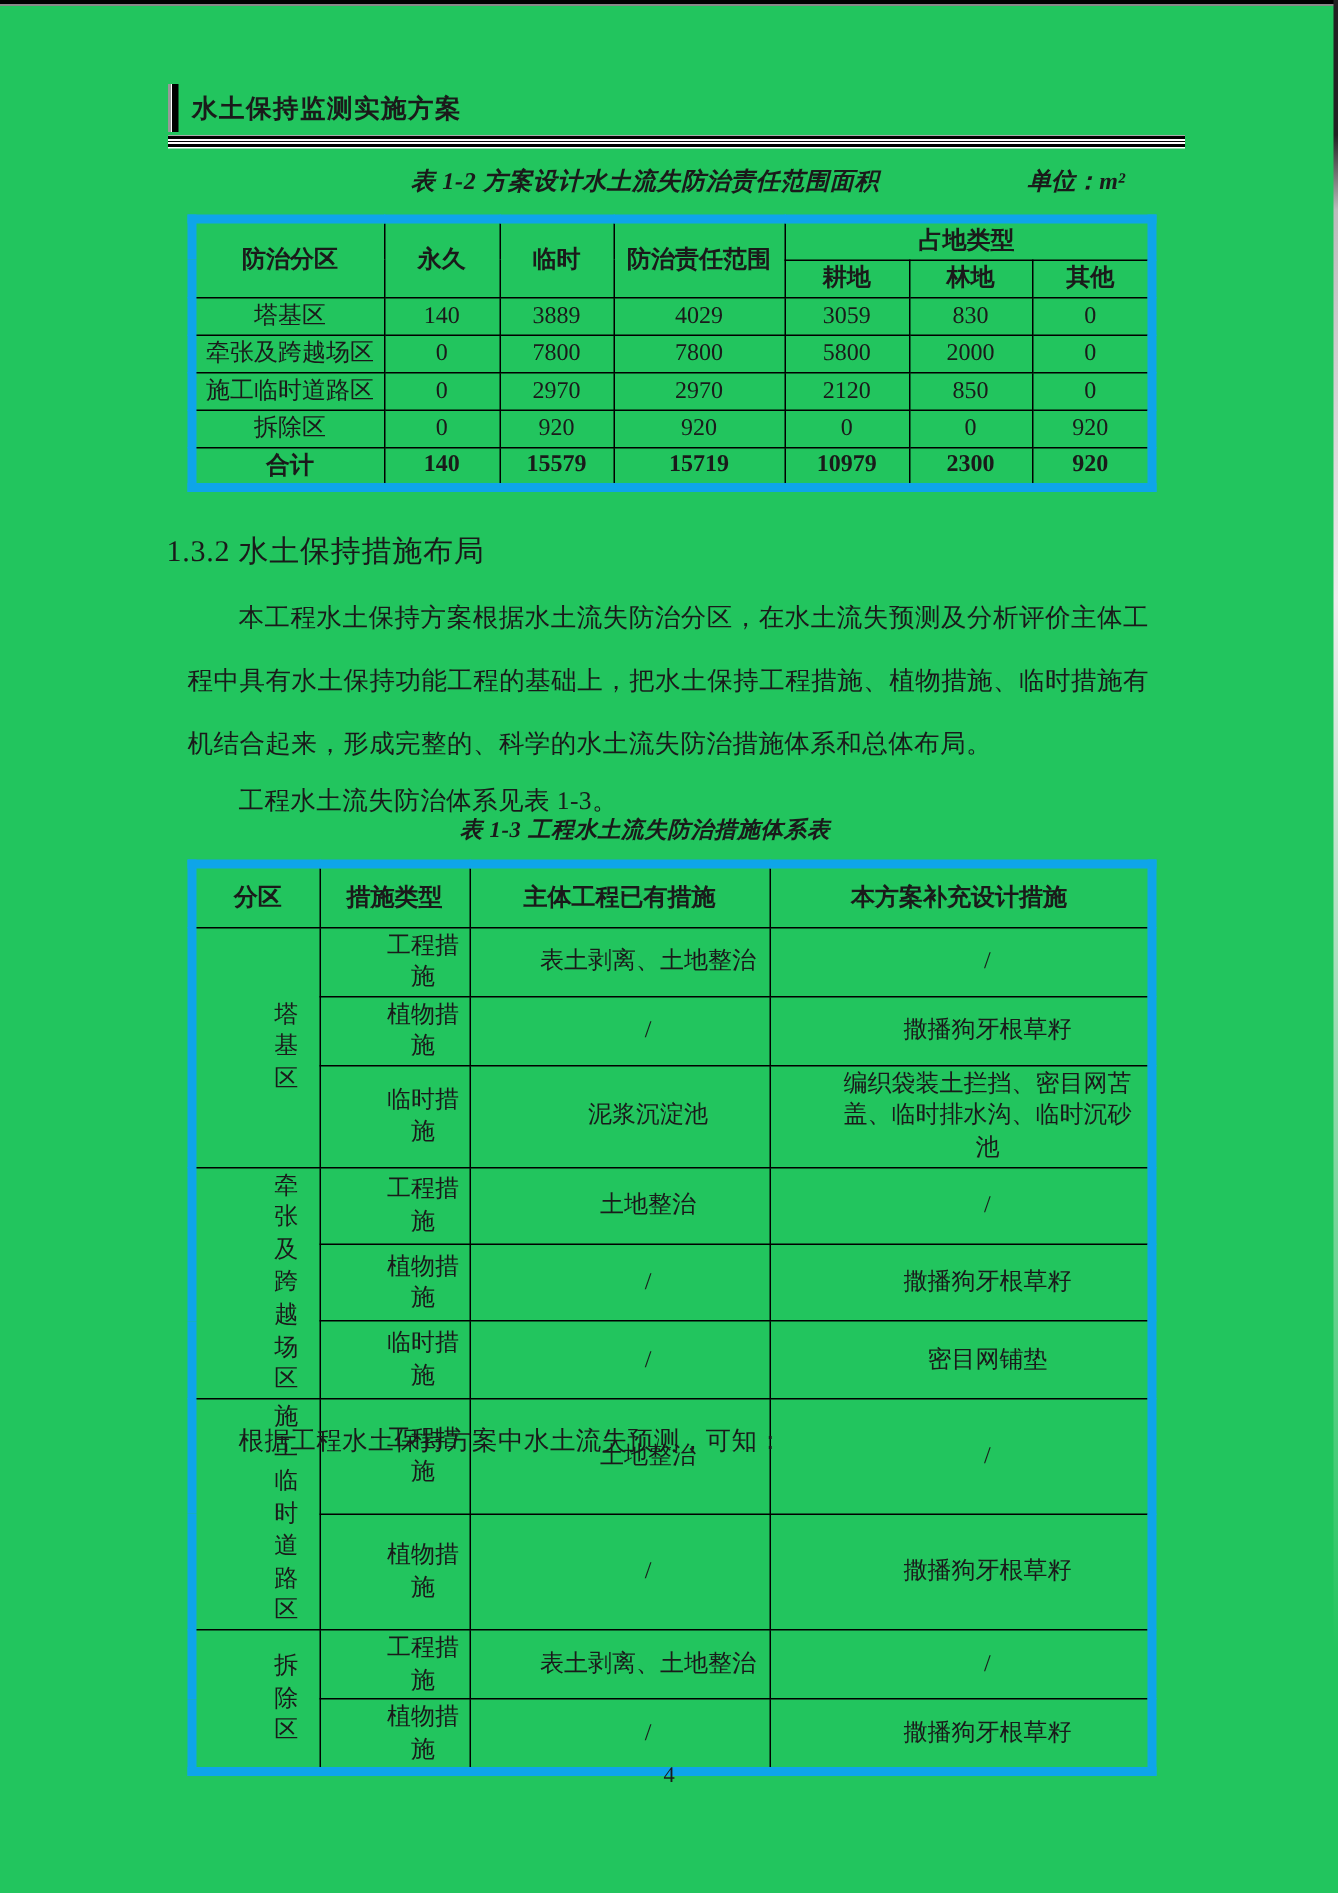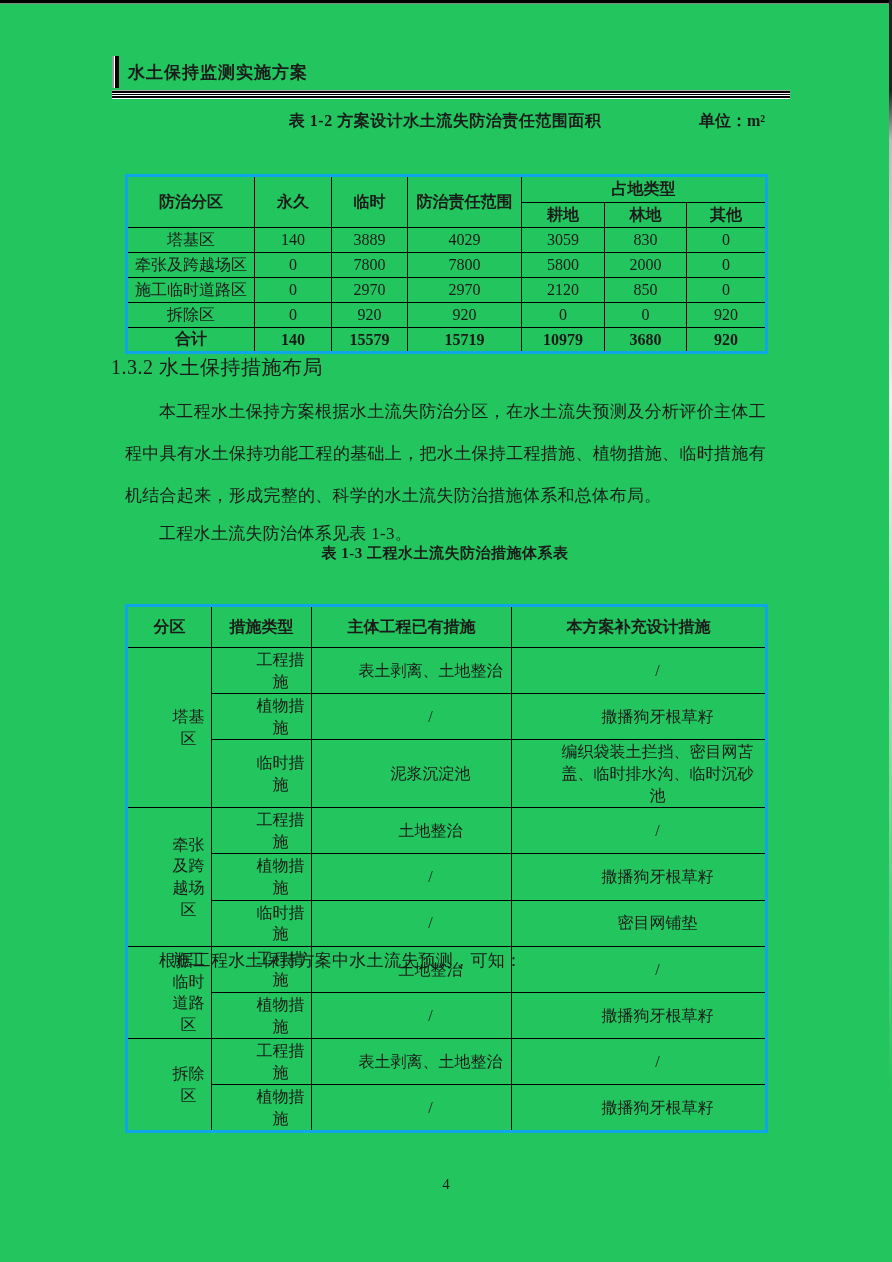--- a/index.html
+++ b/index.html
@@ -32,39 +32,39 @@
     width: 7px; height: 32px; margin-right: 9px;
     background: linear-gradient(to right, #999 0 2px, #fdfdfd 2px 3px, #000 3px 7px);
   }
   .doc-header-title { font-size: 17px; font-weight: bold; letter-spacing: 1px; }
   .doc-header-rule {
     margin-top: 2px; height: 9px;
     background: linear-gradient(#aaa 0 1px, #000 1px 3px, #fdfdfd 3px 4px, #000 4px 5px, #fdfdfd 5px 6px, #000 6px 8px, #fdfdfd 8px 9px);
   }
 
   
-  .tbl-caption-row { position: absolute; left: 125px; width: 640px; height: 24px; }
+  .tbl-caption-row { position: absolute; left: 110px; width: 640px; height: 24px; font-style: italic; }
   .tbl-caption {
     display: block; text-align: center;
     font-size: 16px; font-weight: bold; letter-spacing: 0.5px;
   }
   .tbl-unit {
     position: absolute; right: 0; top: 0;
     font-size: 16px; font-weight: bold;
   }
   .tbl-caption-row.c2 .tbl-caption { font-size: 15px; }
 
   
   table {
     position: absolute; left: 125px; width: 640px;
     border-collapse: collapse; table-layout: fixed;
     font-size: 16px;
   }
   table, th, td { border: 1px solid #000; }
-  table { border: 3px solid #0ea5e9; margin-top: 31px; }
+  table { border: 6px solid #0ea5e9; }
   th, td { text-align: center; vertical-align: middle; padding: 1px 6px; }
   th { font-weight: bold; }
   .t12 { top: 143px; }
   .t12 .hr1 th { height: 27px; }
   .t12 .hr2 th { height: 25px; }
   .t12 td { height: 25px; }
   .t12 .total td { font-weight: bold; }
   .t13 { top: 573px; }
   .t13 th { height: 42px; }
   .t13 td { height: 26px; line-height: 1.35; padding-left: 44px; }
@@ -172,21 +172,21 @@
       <td>0</td>
       <td>0</td>
       <td>920</td>
     </tr>
     <tr class="total">
       <td>合计</td>
       <td>140</td>
       <td>15579</td>
       <td>15719</td>
       <td>10979</td>
-      <td>3680</td>
+      <td>2300</td>
       <td>920</td>
     </tr>
   </tbody>
     </table>
 
   <div class="sec-heading h132">1.3.2 水土保持措施布局</div>
   <div class="body-para p132a">本工程水土保持方案根据水土流失防治分区，在水土流失预测及分析评价主体工程中具有水土保持功能工程的基础上，把水土保持工程措施、植物措施、临时措施有机结合起来，形成完整的、科学的水土流失防治措施体系和总体布局。</div>
   <div class="body-para p132b">工程水土流失防治体系见表 1-3。</div>
 
   <div class="tbl-caption-row c2 cap13">

